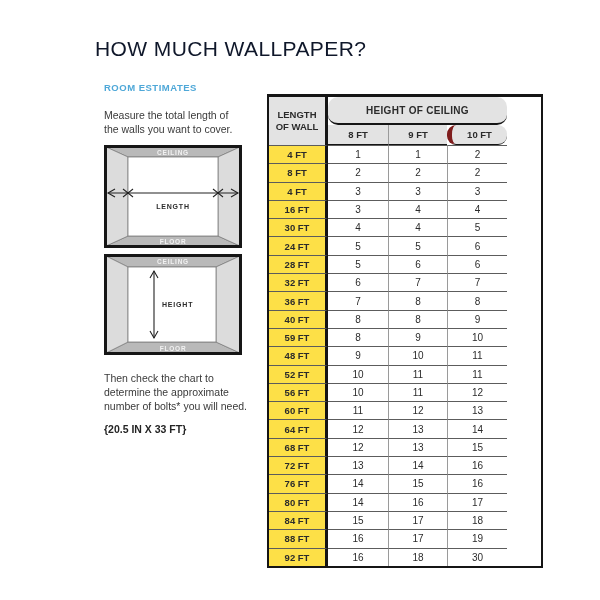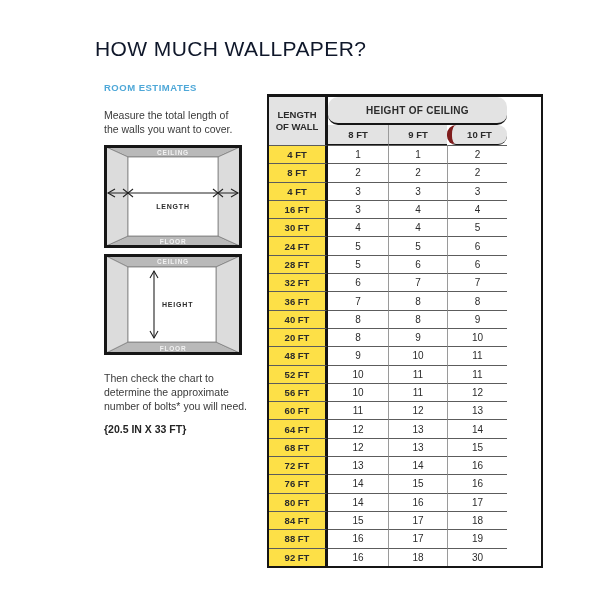--- a/index.html
+++ b/index.html
@@ -182,21 +182,21 @@
       <div class="cell data-cell sep">7</div>
       <div class="cell data-cell sep">7</div>
       <div class="cell rowhead-cell">36 FT</div>
       <div class="cell data-cell">7</div>
       <div class="cell data-cell sep">8</div>
       <div class="cell data-cell sep">8</div>
       <div class="cell rowhead-cell">40 FT</div>
       <div class="cell data-cell">8</div>
       <div class="cell data-cell sep">8</div>
       <div class="cell data-cell sep">9</div>
-      <div class="cell rowhead-cell">20 FT</div>
+      <div class="cell rowhead-cell">59 FT</div>
       <div class="cell data-cell">8</div>
       <div class="cell data-cell sep">9</div>
       <div class="cell data-cell sep">10</div>
       <div class="cell rowhead-cell">48 FT</div>
       <div class="cell data-cell">9</div>
       <div class="cell data-cell sep">10</div>
       <div class="cell data-cell sep">11</div>
       <div class="cell rowhead-cell">52 FT</div>
       <div class="cell data-cell">10</div>
       <div class="cell data-cell sep">11</div>

